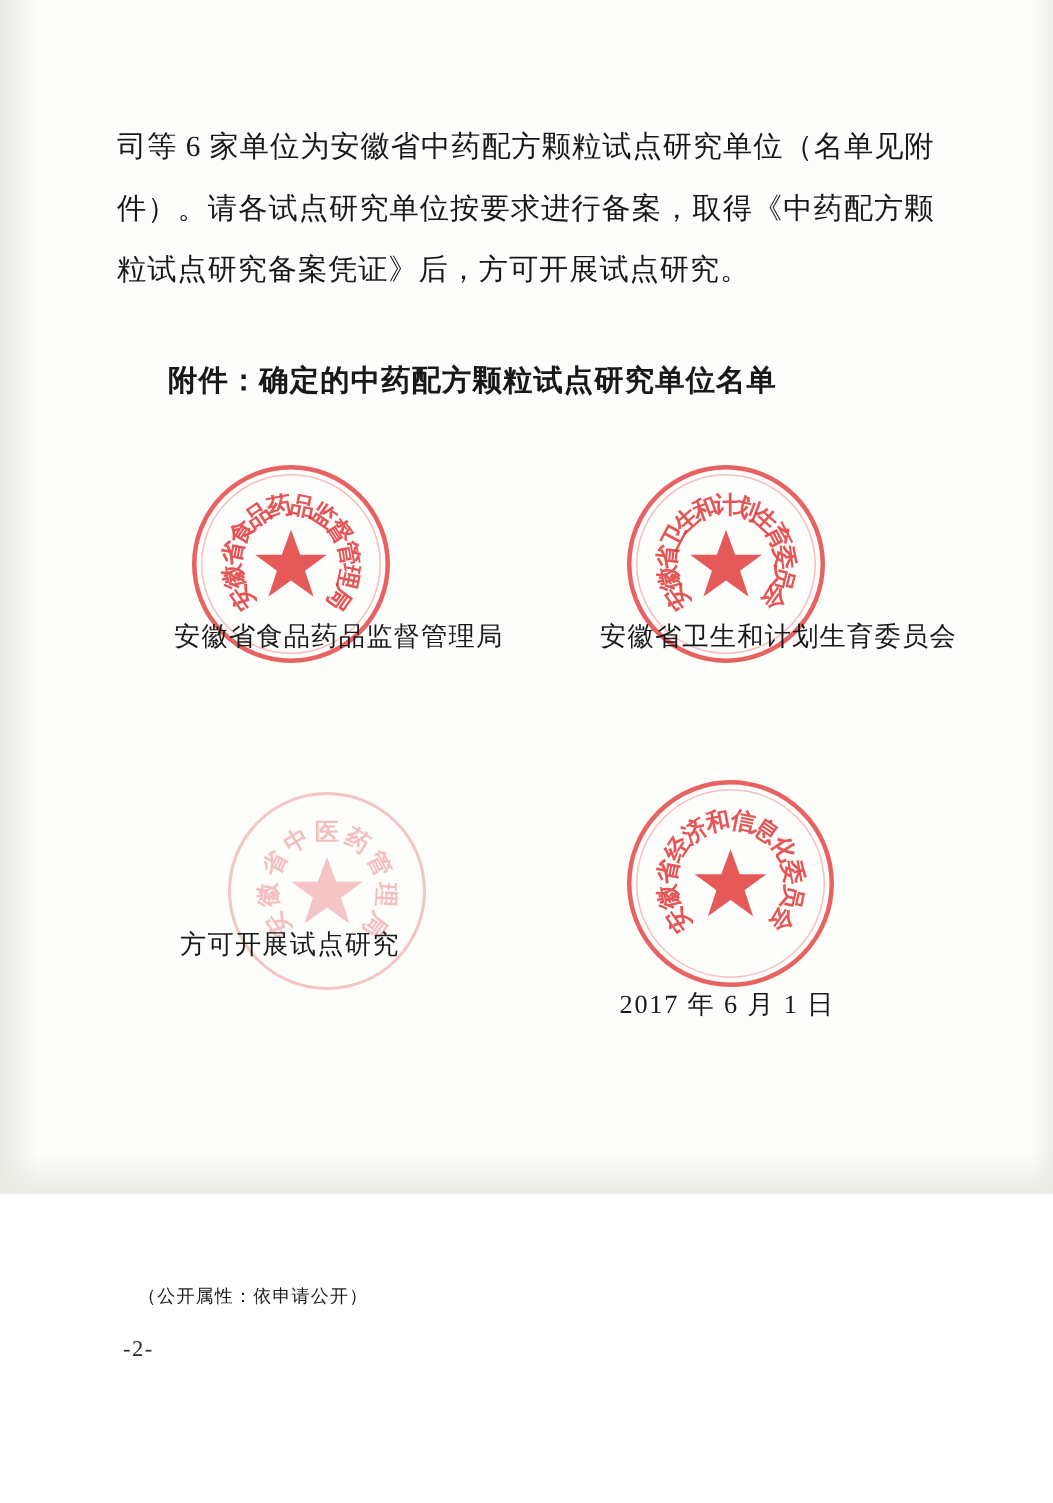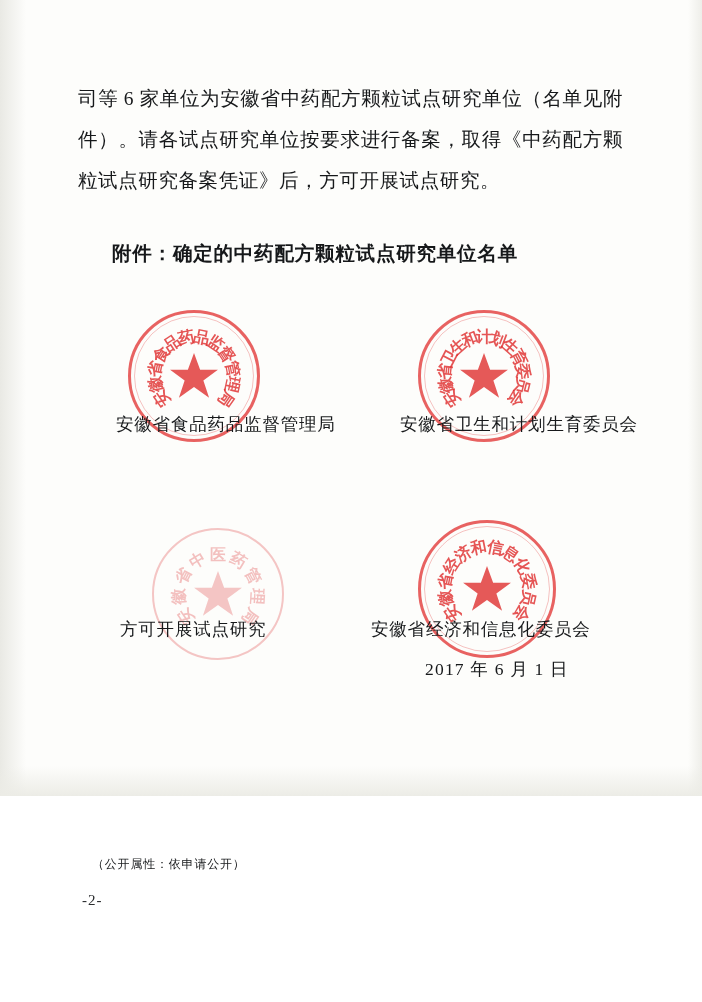--- a/index.html
+++ b/index.html
@@ -126,21 +126,20 @@
     letter-spacing: 0.8px;
     color: #17191b;
     white-space: nowrap;
   }
   .date-line {
     position: absolute;
     font-size: 17.5px;
     letter-spacing: 1.2px;
     color: #17191b;
     white-space: nowrap;
-    margin-left: 12px;
   }
 
   .disclosure {
     position: absolute;
     left: 92px;
     top: 856px;
     font-size: 12px;
     letter-spacing: 0.8px;
     color: #17191b;
   }
@@ -251,21 +250,20 @@
       <polygon points="50,6 61.8,38.2 96,38.2 68,58.6 79,92 50,71 21,92 32,58.6 4,38.2 38.2,38.2" fill="rgba(223,48,48,0.80)"></polygon>
     </svg>
   </div>
 
   <div class="sig" style="left:116px; top:412px;">安徽省食品药品监督管理局</div>
 
   <div class="sig" style="left:400px; top:412px;">安徽省卫生和计划生育委员会</div>
 
   <div class="sig" style="left:120px; top:617px;">方可开展试点研究</div>
 
-  <div class="sig" style="left:371px; top:617px;">安徽省经济和信息化委员会</div>
 
   <div class="date-line" style="left:413px; top:657px;">2017 年 6 月 1 日</div>
 
   <div class="disclosure">（公开属性：依申请公开）</div>
 
   <div class="page-number">-2-</div>
 
 </div>
 
 </body></html>

